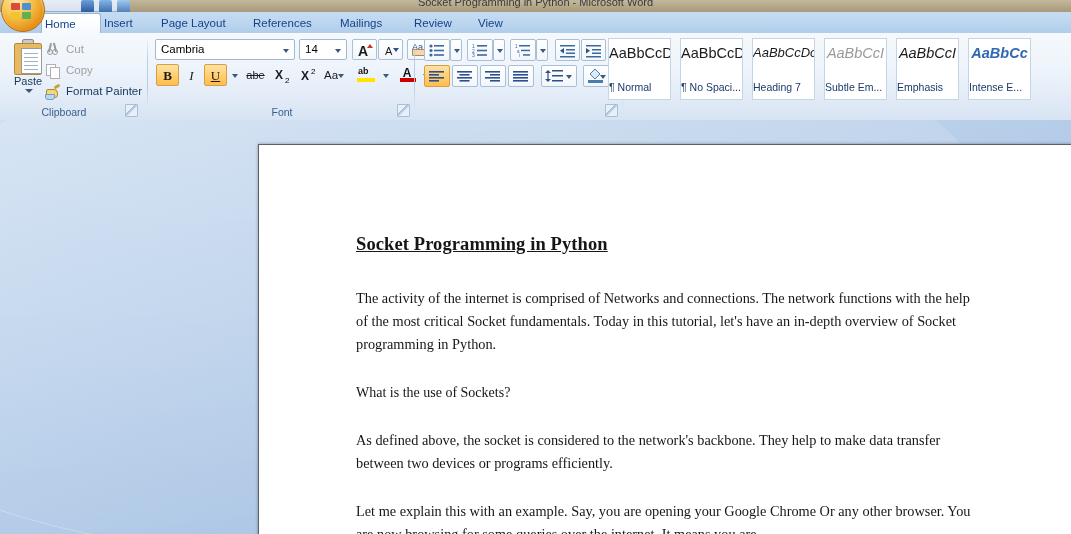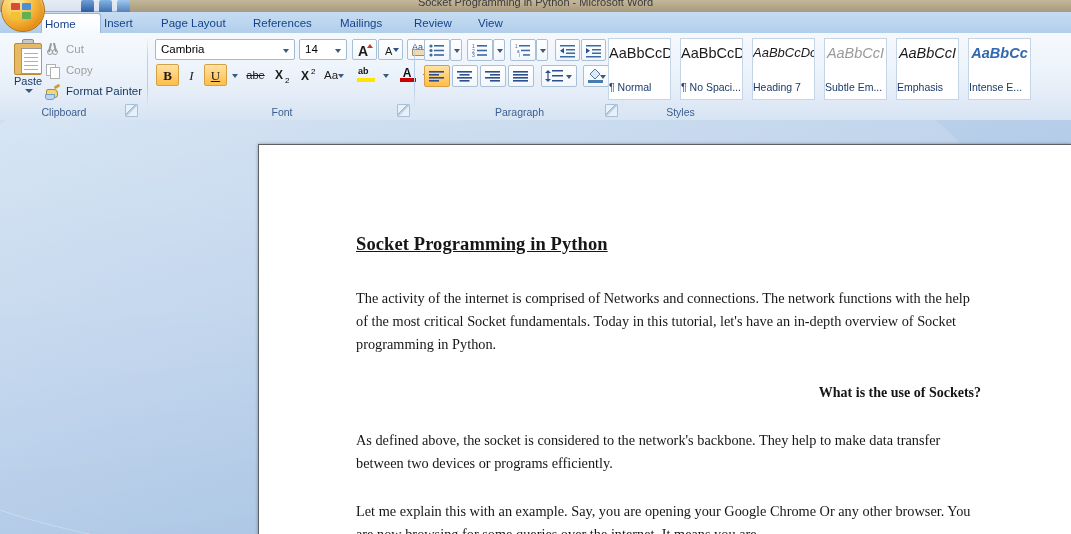--- a/index.html
+++ b/index.html
@@ -186,21 +186,21 @@
   }
   .doc{
     position:absolute;left:97px;top:89px;width:625px;
     font-family:"Liberation Serif",serif;color:#161616;
   }
   .doc h1{
     margin:0;font-size:18.5px;font-weight:bold;
     text-decoration:underline;letter-spacing:.1px;
   }
   .doc p{margin:0;font-size:14.3px;line-height:23px;}
-  .doc p.b{font-weight:bold;font-size:14px;text-align:right;}
+  .doc p.b{font-weight:normal;font-size:14px;}
   .gap-l{height:32px;}
   .gap-m{height:25px;}
 </style>
 </head>
 <body>
 
 <div class="app">
 
   <div class="titlebar">
     <div class="titlebar-text">Socket Programming in Python - Microsoft Word</div>
@@ -487,21 +487,20 @@
       </div>
       <div class="ctl" style="left:196px;top:32px;width:26px;height:22px;">
         <svg width="15" height="13" style="position:absolute;left:4px;top:5px;">
           <rect x="0.5" y="0.5" width="14" height="12" fill="none" stroke="#8aa6c4" stroke-width="1" stroke-dasharray="2,1.4"></rect>
           <rect x="0.5" y="6" width="14" height="1" fill="#8aa6c4"></rect>
             <rect x="7" y="0.5" width="1" height="12" fill="#8aa6c4"></rect>
         </svg>
         <span class="mini-arrow" style="right:2px;top:9px;"></span>
       </div>
 
-      <div class="glabel">Paragraph</div>
       <div class="dlauncher" style="right:5px;"></div>
       <div class="sep"></div>
     </div>
 
     <div class="rgroup" style="left:600px;width:401px;">
       <div class="stylebox" style="left:8px;">
         <span class="st-prev">AaBbCcD</span>
         <span class="st-name">¶ Normal</span>
       </div>
       <div class="stylebox" style="left:80px;">
@@ -517,21 +516,20 @@
         <span class="st-name">Subtle Em...</span>
       </div>
       <div class="stylebox" style="left:296px;">
         <span class="st-prev" style="font-style:italic;">AaBbCcI</span>
         <span class="st-name">Emphasis</span>
       </div>
       <div class="stylebox" style="left:368px;">
         <span class="st-prev" style="font-style:italic;font-weight:bold;color:#2f68b0;">AaBbCc</span>
         <span class="st-name">Intense E...</span>
       </div>
-      <div class="glabel" style="left:-120px;">Styles</div>
     </div>
   </div>
 
   <div class="workspace">
     <div class="ws-curve"></div>
 
     <div class="page">
       <div class="doc">
         <h1>Socket Programming in Python</h1>
         <div class="gap-l"></div>

